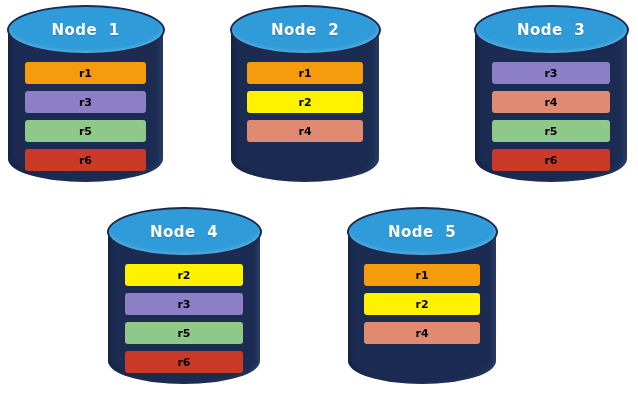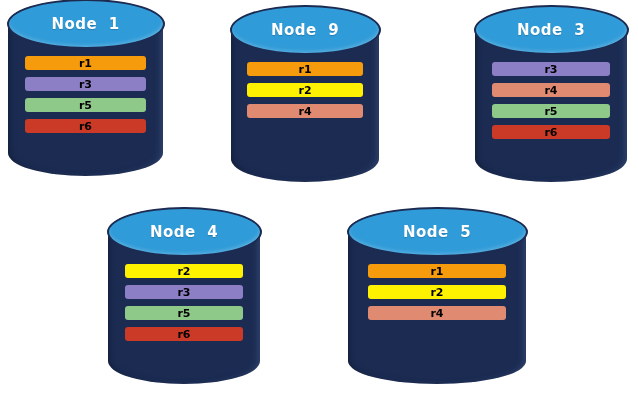--- a/index.html
+++ b/index.html
@@ -74,52 +74,52 @@
     position: absolute;
     left: 0;
     width: 100%;
     display: flex;
     flex-direction: column;
     align-items: center;
     gap: 7px;
   }
   .bar {
     width: 78%;
-    height: 14px;
+    height: 22px;
     border-radius: 3px;
     display: flex;
     align-items: center;
     justify-content: center;
     font-size: 11px;
     font-weight: bold;
     color: #000000;
     line-height: 1;
   }
 </style>
 </head>
 <body>
 
 <div id="canvas">
-    <div class="node" style="left: 8px; top: 0; width: 155px; height: 176px;">
+    <div class="node" style="left: 8px; top: 6px; width: 155px; height: 176px;">
       <div class="cyl-body"></div>
       <div class="cyl-top"></div>
       <div class="cyl-top-rim"></div>
       <div class="node-label">Node  1</div>
       <div class="bars" style="top: 56px;">
         <div class="bar" style="background: rgb(245, 155, 12);">r1</div>
         <div class="bar" style="background: rgb(140, 127, 198);">r3</div>
         <div class="bar" style="background: rgb(143, 201, 138);">r5</div>
         <div class="bar" style="background: rgb(203, 58, 39);">r6</div>
       </div>
     </div>
     <div class="node" style="left: 231px; top: 6px; width: 148px; height: 176px;">
       <div class="cyl-body"></div>
       <div class="cyl-top"></div>
       <div class="cyl-top-rim"></div>
-      <div class="node-label">Node  9</div>
+      <div class="node-label">Node  2</div>
       <div class="bars" style="top: 56px;">
         <div class="bar" style="background: rgb(245, 155, 12);">r1</div>
         <div class="bar" style="background: rgb(255, 242, 0);">r2</div>
         <div class="bar" style="background: rgb(224, 138, 114);">r4</div>
       </div>
     </div>
     <div class="node" style="left: 475px; top: 6px; width: 152px; height: 176px;">
       <div class="cyl-body"></div>
       <div class="cyl-top"></div>
       <div class="cyl-top-rim"></div>
@@ -136,21 +136,21 @@
       <div class="cyl-top"></div>
       <div class="cyl-top-rim"></div>
       <div class="node-label">Node  4</div>
       <div class="bars" style="top: 56px;">
         <div class="bar" style="background: rgb(255, 242, 0);">r2</div>
         <div class="bar" style="background: rgb(140, 127, 198);">r3</div>
         <div class="bar" style="background: rgb(143, 201, 138);">r5</div>
         <div class="bar" style="background: rgb(203, 58, 39);">r6</div>
       </div>
     </div>
-    <div class="node" style="left: 348px; top: 208px; width: 148px; height: 176px; padding-left: 30px;">
+    <div class="node" style="left: 348px; top: 208px; width: 148px; height: 176px;">
       <div class="cyl-body"></div>
       <div class="cyl-top"></div>
       <div class="cyl-top-rim"></div>
       <div class="node-label">Node  5</div>
       <div class="bars" style="top: 56px;">
         <div class="bar" style="background: rgb(245, 155, 12);">r1</div>
         <div class="bar" style="background: rgb(255, 242, 0);">r2</div>
         <div class="bar" style="background: rgb(224, 138, 114);">r4</div>
       </div>
     </div>

